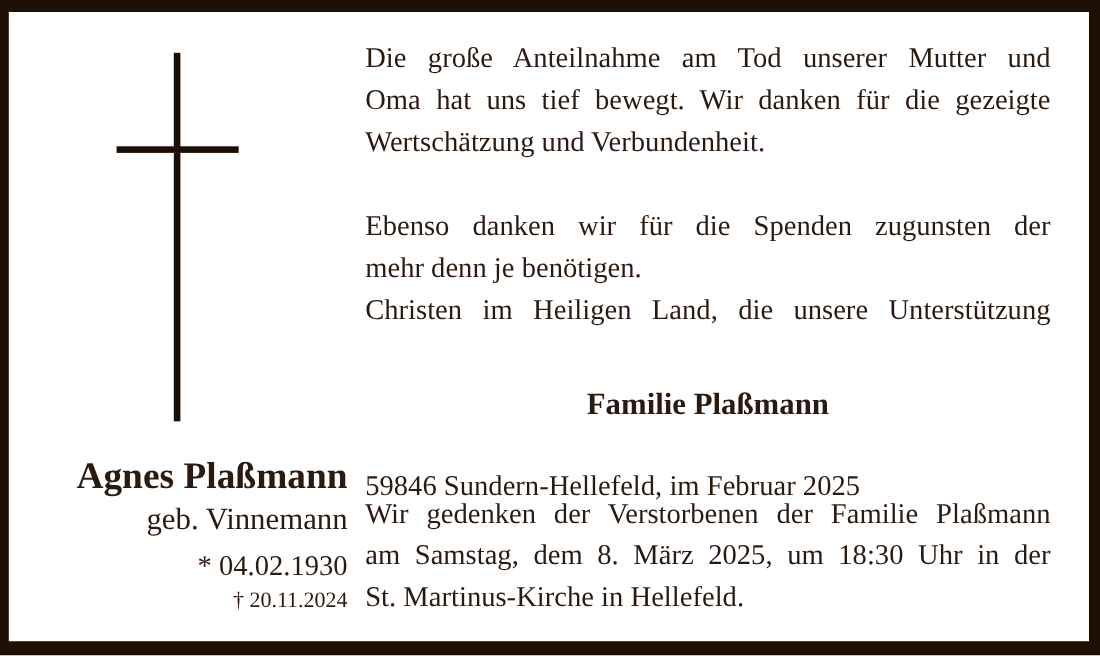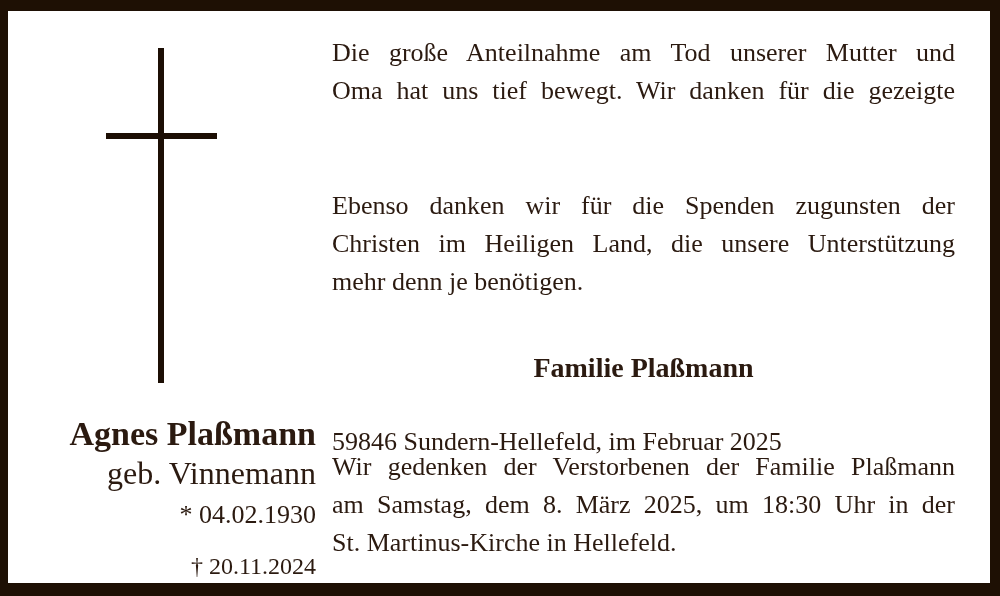--- a/index.html
+++ b/index.html
@@ -14,23 +14,23 @@
     font-family:"Liberation Serif","DejaVu Serif",serif;
     color:#2b1a10;
     overflow:hidden;
   }
   
   .cross-part{position:absolute;background:#1c0e04;}
   .cross-v{left:150px;top:37px;width:6px;height:335px;}
   .cross-h{left:98px;top:122px;width:111px;height:6px;}
   .leftcol{position:absolute;left:0;width:308px;text-align:right;}
   .deceased-name{top:403px;font-size:34px;font-weight:bold;line-height:40px;}
-  .maiden-name{top:445px;font-size:32px;line-height:34px;}
+  .maiden-name{top:445px;font-size:28px;line-height:34px;}
   .birth-line{top:489px;font-size:26px;line-height:30px;}
-  .death-line{top:540px;font-size:24px;line-height:30px;}
+  .death-line{top:520px;font-size:20px;line-height:30px;}
   
   .rblock{position:absolute;left:324px;width:623px;}
   .bline{font-size:26px;line-height:38px;}
   .just{text-align:justify;text-align-last:justify;}
   .para1{top:23px;}
   .para2{top:176px;}
   .family-sig{top:302px;font-size:28px;font-weight:bold;line-height:38px;text-align:center;margin-top:36px;}
   .place-date{top:368px;font-size:26px;line-height:38px;text-align:left;margin-top:44px;}
   .para3{top:437px;}
 </style>
@@ -45,26 +45,27 @@
   </div>
 
   <div class="leftcol deceased-name">Agnes Plaßmann</div>
   <div class="leftcol maiden-name">geb. Vinnemann</div>
   <div class="leftcol birth-line">* 04.02.1930</div>
   <div class="leftcol death-line">† 20.11.2024</div>
 
   <div class="rblock para1">
     <div class="bline just">Die große Anteilnahme am Tod unserer Mutter und</div>
     <div class="bline just">Oma hat uns tief bewegt. Wir danken für die gezeigte</div>
+    <div class="bline">Wertschätzung und Verbundenheit.</div>
   </div>
 
   <div class="rblock para2">
     <div class="bline just">Ebenso danken wir für die Spenden zugunsten der</div>
+    <div class="bline">mehr denn je benötigen.</div>
     <div class="bline just">Christen im Heiligen Land, die unsere Unterstützung</div>
-    <div class="bline">mehr denn je benötigen.</div>
   </div>
 
   <div class="rblock family-sig">Familie Plaßmann</div>
 
   <div class="rblock place-date">59846 Sundern-Hellefeld, im Februar 2025</div>
 
   <div class="rblock para3">
     <div class="bline just">Wir gedenken der Verstorbenen der Familie Plaßmann</div>
     <div class="bline just">am Samstag, dem 8. März 2025, um 18:30 Uhr in der</div>
     <div class="bline">St. Martinus-Kirche in Hellefeld.</div>

